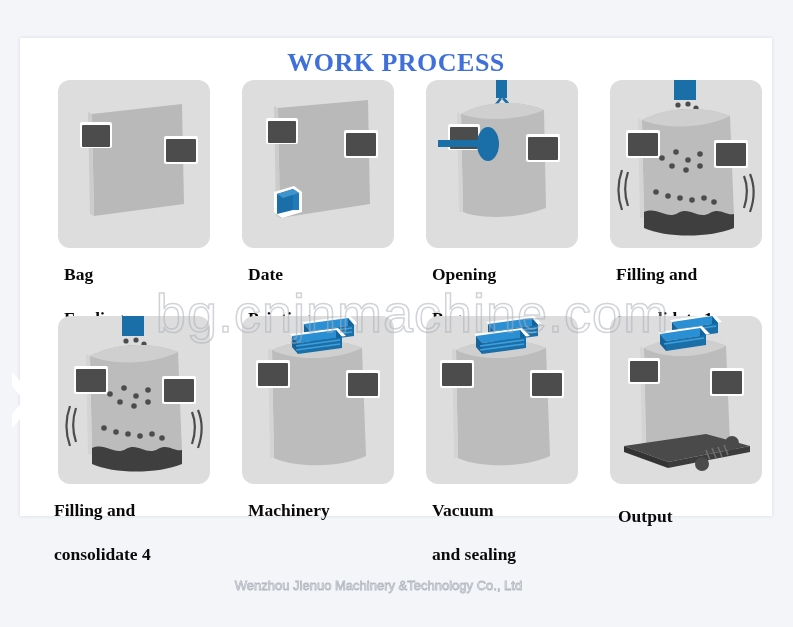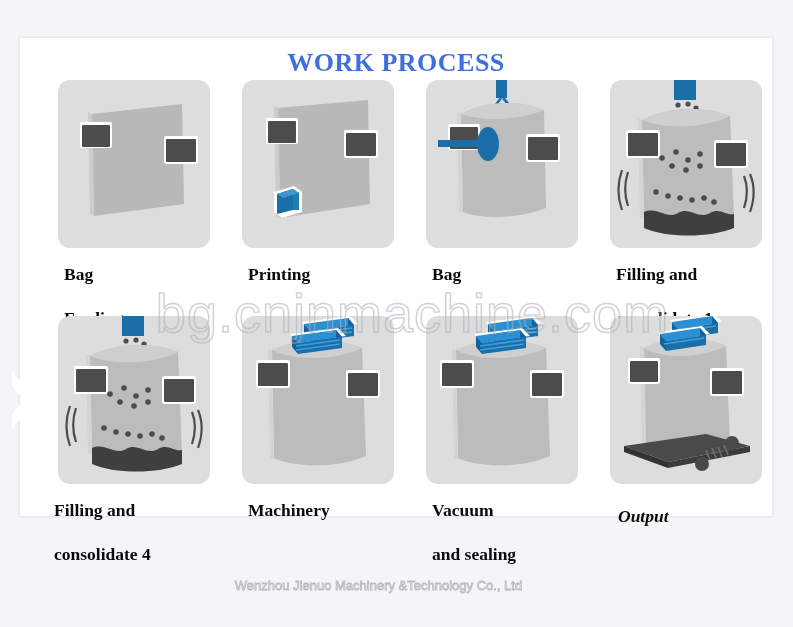--- a/index.html
+++ b/index.html
@@ -160,20 +160,21 @@
           <rect x="26" y="41" width="28" height="22" rx="1" fill="#4c4c4c"></rect>
           <rect x="102" y="50" width="34" height="28" rx="2" fill="#fff"></rect>
           <rect x="104" y="53" width="30" height="23" rx="1" fill="#4c4c4c"></rect>
           <polygon points="32,112 52,106 60,112 60,132 40,138 32,132" fill="#ffffff"></polygon>
           <polygon points="35,114 51,109 51,130 35,134" fill="#1b6fa8"></polygon>
           <polygon points="51,109 57,113 57,130 51,130" fill="#1e7cbb"></polygon>
           <polygon points="35,114 51,109 57,113 41,118" fill="#3f94cc"></polygon>
         </svg>
       </div>
       <div class="caption">
+        <span>Date</span>
         <span>Printing</span>
       </div>
     </div>
 
     <div class="chev" style="left:380px;">
       <svg width="34" height="56" viewBox="0 0 34 56">
         <polygon points="4,0 30,28 4,56 4,42 16,28 4,14" fill="#ffffff"></polygon>
       </svg>
     </div>
 
@@ -189,20 +190,21 @@
           <path d="M31 32 L 33 132 L 37 132 L 35 34 Z" fill="#d4d4d4"></path>
           <rect x="22" y="44" width="32" height="26" rx="2" fill="#fff"></rect>
           <rect x="24" y="47" width="28" height="22" rx="1" fill="#4c4c4c"></rect>
           <rect x="100" y="54" width="34" height="28" rx="2" fill="#fff"></rect>
           <rect x="102" y="57" width="30" height="23" rx="1" fill="#4c4c4c"></rect>
           <ellipse cx="62" cy="64" rx="11" ry="17" fill="#1b6fa8"></ellipse>
           <rect x="12" y="60" width="48" height="7" fill="#1b6fa8"></rect>
         </svg>
       </div>
       <div class="caption">
+        <span>Opening</span>
         <span>Bag</span>
       </div>
     </div>
 
     <div class="chev" style="left:564px;">
       <svg width="34" height="56" viewBox="0 0 34 56">
         <polygon points="4,0 30,28 4,56 4,42 16,28 4,14" fill="#ffffff"></polygon>
       </svg>
     </div>
 
@@ -395,21 +397,21 @@
         <span>and sealing</span>
       </div>
     </div>
 
     <div class="chev" style="left:564px;">
       <svg width="34" height="56" viewBox="0 0 34 56">
         <polygon points="4,0 30,28 4,56 4,42 16,28 4,14" fill="#ffffff"></polygon>
       </svg>
     </div>
 
-    <div class="step" style="left:580px;font-style:italic;">
+    <div class="step" style="left:580px;">
       <div class="tile">
         <svg width="152" height="168" viewBox="0 0 152 168">
           <path d="M34 32 C 58 20, 94 20, 116 30 L 120 128 C 96 140, 54 140, 36 130 Z" fill="#bcbcbc"></path>
           <path d="M34 32 C 58 20, 94 20, 116 30 C 94 42, 54 44, 34 32 Z" fill="#cfcfcf"></path>
           <path d="M30 30 L 32 130 L 36 130 L 34 32 Z" fill="#d4d4d4"></path>
           <rect x="18" y="42" width="32" height="26" rx="2" fill="#fff"></rect>
           <rect x="20" y="45" width="28" height="21" rx="1" fill="#4c4c4c"></rect>
           <rect x="100" y="52" width="34" height="28" rx="2" fill="#fff"></rect>
           <rect x="102" y="55" width="30" height="23" rx="1" fill="#4c4c4c"></rect>
           <g transform="translate(-2,-6)">

